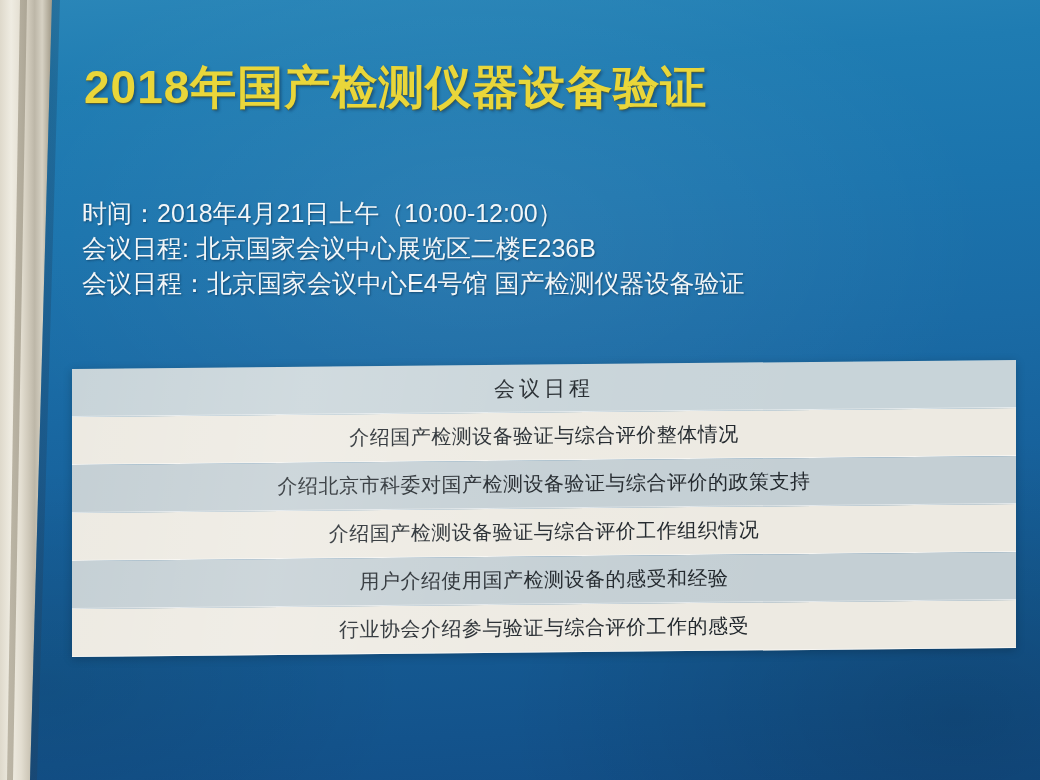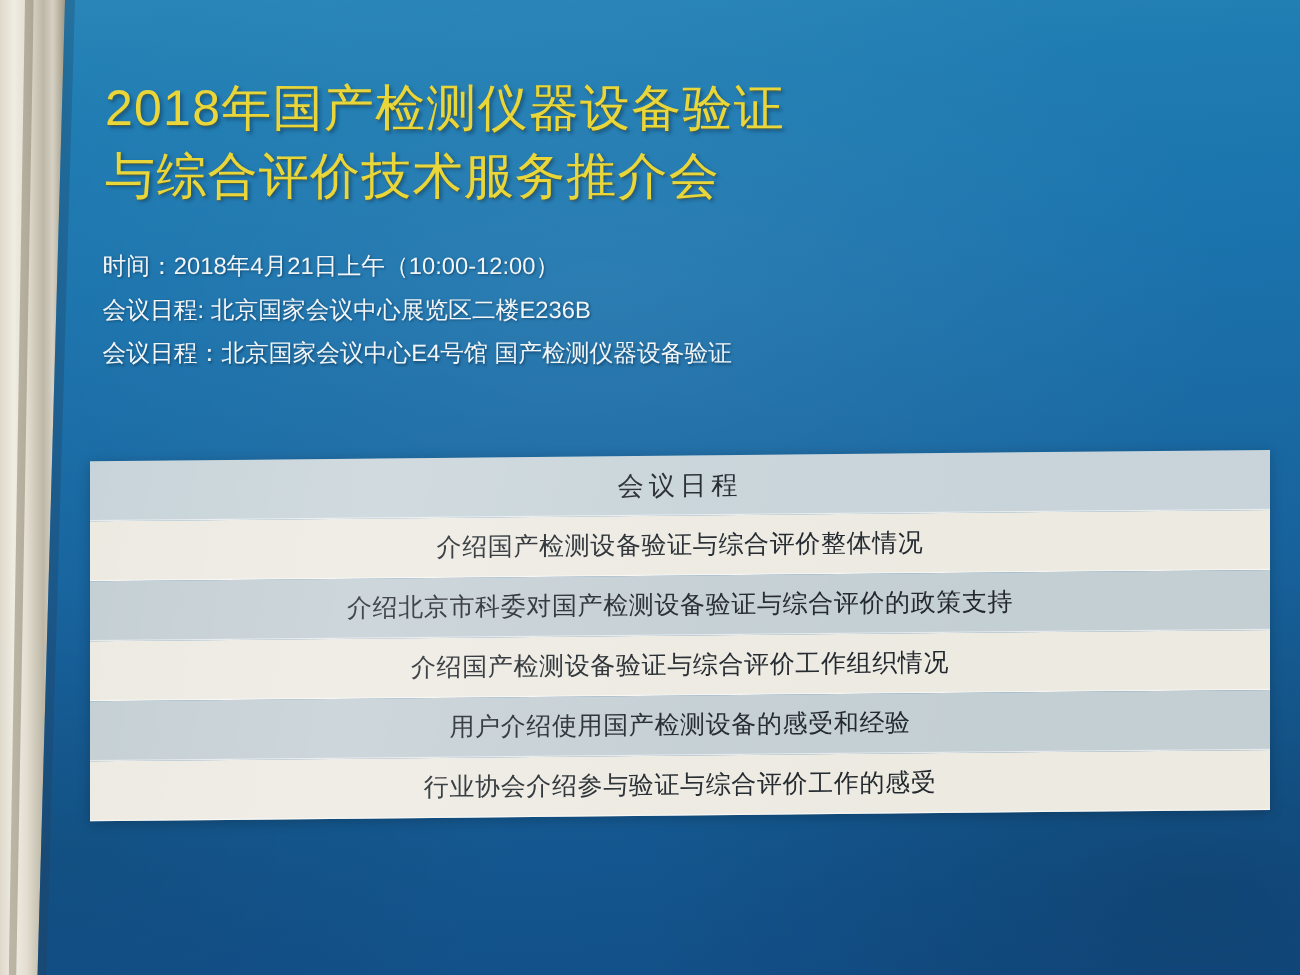--- a/index.html
+++ b/index.html
@@ -69,40 +69,40 @@
 
   
   #headline {
     position: absolute;
     left: 84px;
     top: 60px;
     width: 780px;
   }
   .title-line {
     color: #e9d63a;
-    font-size: 40px;
-    font-weight: normal;
+    font-size: 46px;
+    font-weight: bold;
     line-height: 54px;
     letter-spacing: 1px;
     white-space: nowrap;
     text-shadow:
       0 1px 0 rgba(120,95,0,.55),
       2px 2px 3px rgba(10,40,70,.45);
   }
 
   
   #info {
     position: absolute;
     left: 82px;
     top: 196px;
     width: 820px;
     color: #f2f6f8;
   }
   .info-line {
-    font-size: 19px;
+    font-size: 25px;
     line-height: 35px;
     white-space: nowrap;
     text-shadow: 1px 1px 2px rgba(8,40,70,.55);
   }
   .info-line.indent { padding-left: 112px; }
 
   
   #agenda {
     position: absolute;
     left: 72px;
@@ -153,21 +153,20 @@
 <div id="poster">
 
   <div id="texture"></div>
 
   <div id="frame-outer"></div>
   <div id="frame-groove"></div>
   <div id="frame-edge"></div>
 
   <div id="headline">
     <div class="title-line">2018年国产检测仪器设备验证</div>
-    <div class="title-line">与综合评价技术服务推介会</div>
   </div>
 
   <div id="info">
     <div class="info-line">时间：2018年4月21日上午（10:00-12:00）</div>
     <div class="info-line">会议日程: 北京国家会议中心展览区二楼E236B</div>
     <div class="info-line">会议日程：北京国家会议中心E4号馆 国产检测仪器设备验证</div>
   </div>
 
   <div id="agenda">
     <div class="agenda-row header">会议日程</div>

